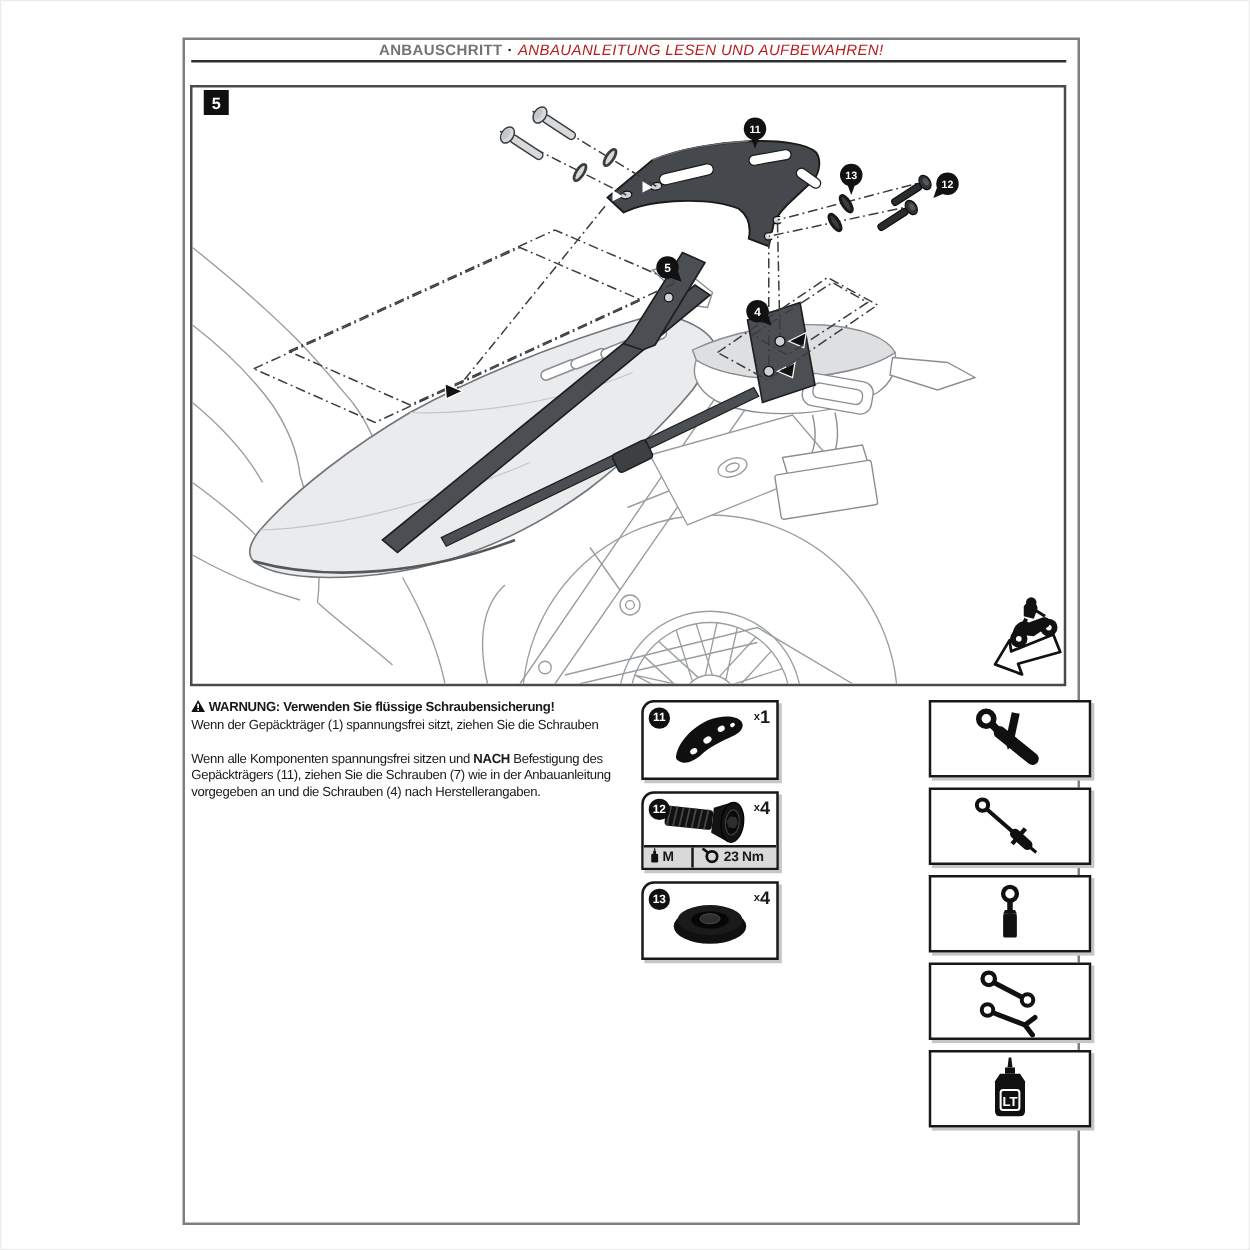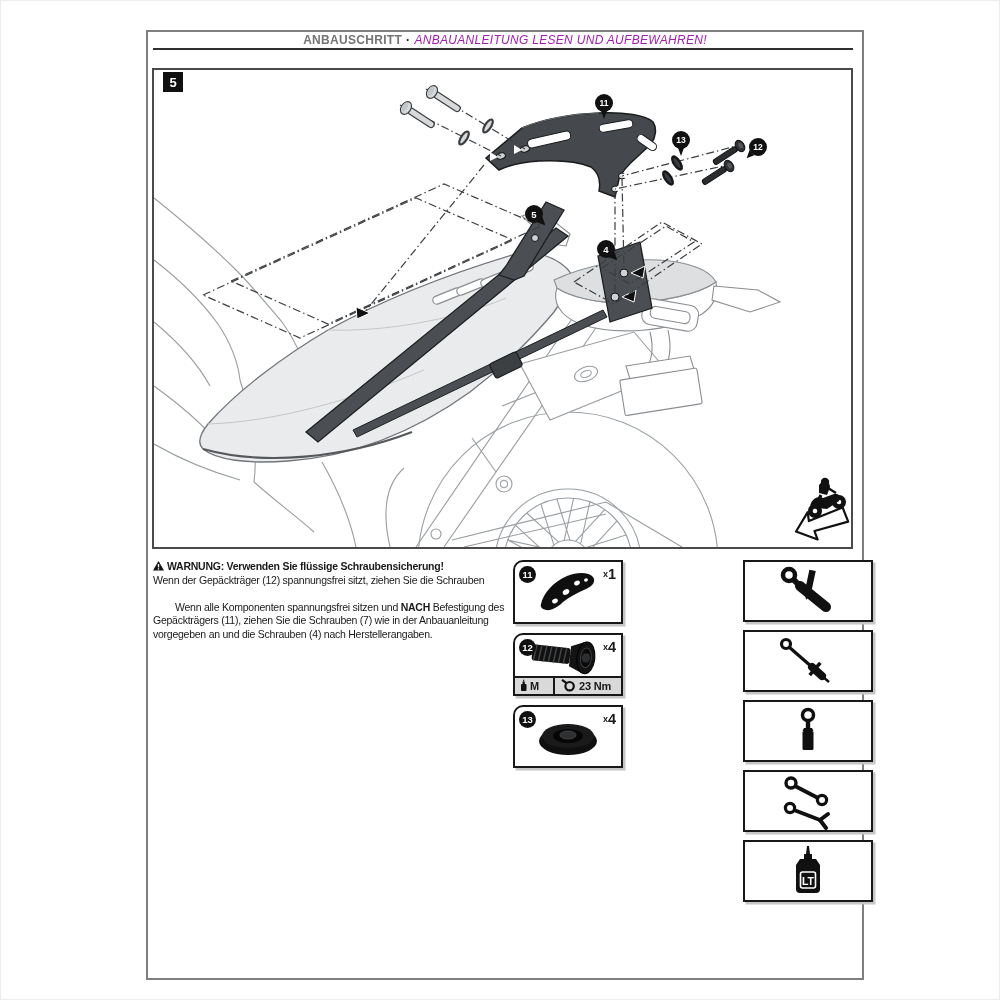--- a/index.html
+++ b/index.html
@@ -2,31 +2,31 @@
 <html><head>
 <meta charset="utf-8">
 <style>
   html,body{margin:0;padding:0;background:#fff;}
   body{width:1000px;height:1000px;position:relative;font-family:"Liberation Sans",sans-serif;color:#191919;}
   .page{position:absolute;inset:0;border:1px solid #ececec;box-sizing:border-box;}
   .outer-box{position:absolute;left:145px;top:29px;width:714px;height:946px;border:2px solid #7f7f7f;box-sizing:content-box;}
   .header{position:absolute;left:145px;top:32px;width:718px;text-align:center;font-size:12px;letter-spacing:.3px;white-space:nowrap;}
   .header .t{font-weight:bold;color:#737373;}
   .header .sep{font-weight:bold;margin:0 4px;}
-  .header .n{font-style:italic;color:#a21caf;}
+  .header .n{font-style:italic;color:#b91c1c;}
   .rule{position:absolute;left:152px;top:47px;width:700px;height:2px;background:#2f2f2f;}
   .figure{position:absolute;left:151px;top:67px;width:697px;height:477px;border:2px solid #4a4a4a;background:#fff;}
   .figure svg{display:block;width:697px;height:477px;}
   .step-badge{position:absolute;left:9px;top:2px;width:20px;height:20px;background:#101010;color:#fff;
     font-weight:bold;font-size:13px;display:flex;align-items:center;justify-content:center;}
   .instr{position:absolute;left:152px;top:559px;width:368px;font-size:10.5px;line-height:13.4px;letter-spacing:-0.25px;}
   .instr .ln{white-space:nowrap;}
   .instr .warn{font-weight:bold;}
   .wtri{display:inline-block;vertical-align:-1px;margin-right:3px;}
-  .p2{margin-top:13px;margin-left:22px;}
+  .p2{margin-top:13px;}
   .parts{position:absolute;left:512px;top:559px;width:110px;}
   .pbox{position:relative;background:#fff;border:2px solid #181818;border-top-left-radius:10px;
     box-shadow:2.5px 2.5px 0 #c6c6c6;margin-bottom:9px;box-sizing:border-box;width:110px;}
   .pbadge{position:absolute;left:4px;top:4px;width:17px;height:17px;border-radius:50%;background:#101010;color:#fff;
     font-size:9.5px;font-weight:bold;display:flex;align-items:center;justify-content:center;z-index:2;}
   .qty{position:absolute;right:5px;top:3px;font-weight:bold;z-index:2;}
   .qty .qx{font-size:9px;vertical-align:2px;}
   .qty .qn{font-size:14.5px;}
   .pimg{display:flex;align-items:center;justify-content:center;}
   .pimg.h1{height:60px;} .pimg.h2{height:41px;} .pimg.h3{height:59px;}
@@ -258,21 +258,21 @@
   </div>
 
   <div class="instr">
     <div class="ln warn">
       <span class="wtri"><svg width="11" height="10" viewBox="0 0 11 10">
             <polygon points="5.5,0 11,9.5 0,9.5" fill="#111"></polygon>
             <rect x="4.8" y="3" width="1.4" height="3.4" fill="#fff"></rect>
             <rect x="4.8" y="7.3" width="1.4" height="1.3" fill="#fff"></rect>
           </svg></span><span>WARNUNG: Verwenden Sie flüssige Schraubensicherung!</span>
     </div>
-    <div class="ln">Wenn der Gepäckträger (12) spannungsfrei sitzt, ziehen Sie die Schrauben</div>
+    <div class="ln">Wenn der Gepäckträger (1) spannungsfrei sitzt, ziehen Sie die Schrauben</div>
     <div class="ln p2"><span>Wenn alle Komponenten spannungsfrei sitzen und </span><b>NACH</b><span> Befestigung des</span></div>
     <div class="ln">Gepäckträgers (11), ziehen Sie die Schrauben (7) wie in der Anbauanleitung</div>
     <div class="ln">vorgegeben an und die Schrauben (4) nach Herstellerangaben.</div>
   </div>
 
   <div class="parts">
 
     <div class="pbox">
       <div class="pbadge">11</div>
       <div class="qty"><span class="qx">x</span><span class="qn">1</span></div>

